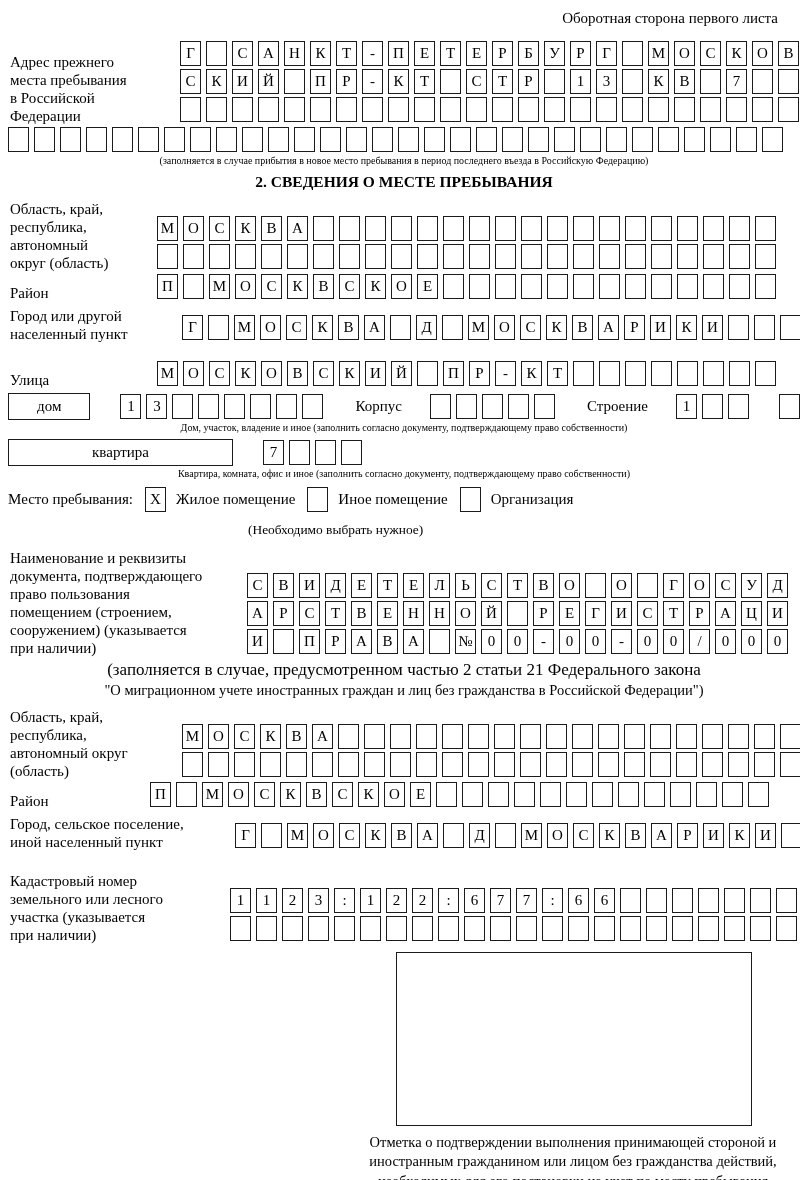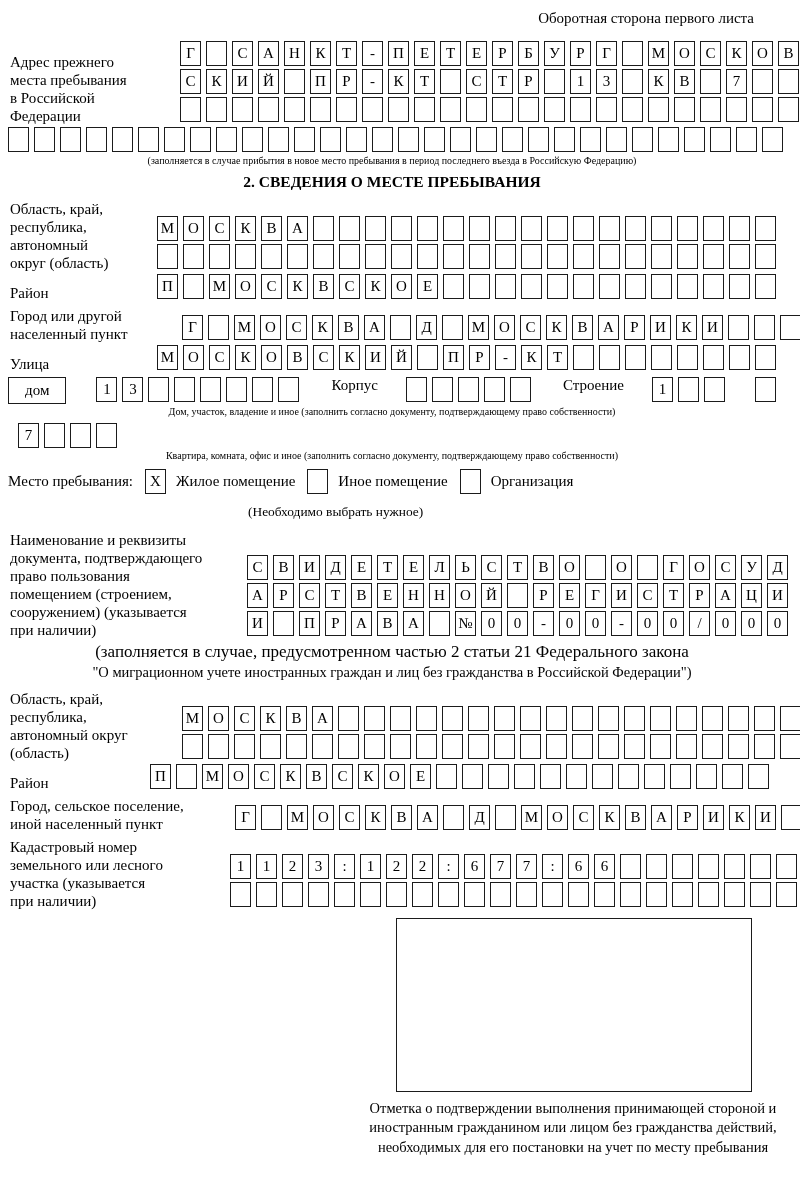--- a/index.html
+++ b/index.html
@@ -1,46 +1,46 @@
 <!DOCTYPE html>
 <html><head>
 <meta charset="utf-8">
 <style>
   html,body{margin:0;padding:0;background:#fff;}
   .page{
     width:800px;height:1180px;box-sizing:border-box;
-    padding:10px 24px 0 8px;position:relative;overflow:hidden;
+    padding:10px 0 0 8px;position:relative;overflow:hidden;
     font-family:"Liberation Serif","DejaVu Serif",serif;
     font-size:15px;color:#000;background:#fff;
   }
   .header-note{text-align:right;padding-right:22px;font-size:15px;margin-bottom:14px;}
   .frow{display:flex;align-items:flex-end;margin-bottom:2px;}
   .flabel{flex:0 0 auto;white-space:pre-line;line-height:1.2;padding-top:3px;padding-left:2px;}
   .cellcol{display:flex;flex-direction:column;}
   .cellrow{display:flex;gap:5px;margin-bottom:3px;}
   .cellrow.inline{display:inline-flex;margin-bottom:0;vertical-align:middle;}
   .cell{
     flex:0 0 auto;width:21px;height:25px;border:1.6px solid #1b1b1b;
     box-sizing:border-box;text-align:center;line-height:22px;font-size:15px;
     background:#fff;
   }
   .cap{font-size:10px;text-align:center;margin:1px 0 5px 0;line-height:1.25;}
   .sec-title{font-weight:bold;font-size:15.5px;text-align:center;margin:4px 0 6px 0;}
   .wide-box{border:1.6px solid #1b1b1b;height:27px;box-sizing:border-box;display:flex;align-items:center;justify-content:center;}
-  .house-row,.apt-row{display:flex;align-items:flex-start;margin:4px 0 2px 0;gap:20px;}
+  .house-row,.apt-row{display:flex;align-items:center;margin:4px 0 2px 0;gap:20px;}
   .inline-label{padding:0 8px 0 12px;}
   .stay-row{display:flex;align-items:center;margin:6px 0 2px 0;}
   .stay-row .cell{margin:0 10px 0 12px;}
   .stay-row .cell:first-of-type{margin-left:16px;}
   .choose-cap{font-size:13.4px;margin:10px 0 8px 240px;}
   .w170{width:170px;} .w147{width:147px;} .w172{width:172px;}
   .w235{width:237px;} .w220{width:220px;} .w225{width:225px;} .w140{width:140px;}
   .stamp-box{width:356px;height:174px;border:1.8px solid #1b1b1b;box-sizing:border-box;margin:8px 0 0 388px;}
   .stamp-cap{width:470px;margin:7px 0 0 330px;text-align:center;font-size:14.5px;line-height:1.34;}
-  .mt2{margin-top:2px;} .mt6{margin-top:6px;}
+  .mt2{margin-top:18px;} .mt6{margin-top:6px;}
   .gap10{margin-left:10px;}
 </style>
 </head>
 <body>
 
 <div class="page">
 
   <div class="header-note">Оборотная сторона первого листа</div>
 
   <div class="frow">
@@ -343,20 +343,21 @@
         <span class="cell"></span>
         <span class="cell"></span>
       </div>
     <div class="cellrow inline gap10">
         <span class="cell"></span>
       </div>
   </div>
   <div class="cap">Дом, участок, владение и иное (заполнить согласно документу, подтверждающему право собственности)</div>
 
   <div class="apt-row">
+    <div class="wide-box" style="width:225px">квартира</div>
     <div class="cellrow inline gap10">
         <span class="cell">7</span>
         <span class="cell"></span>
         <span class="cell"></span>
         <span class="cell"></span>
       </div>
   </div>
   <div class="cap">Квартира, комната, офис и иное (заполнить согласно документу, подтверждающему право собственности)</div>
 
   <div class="stay-row">

